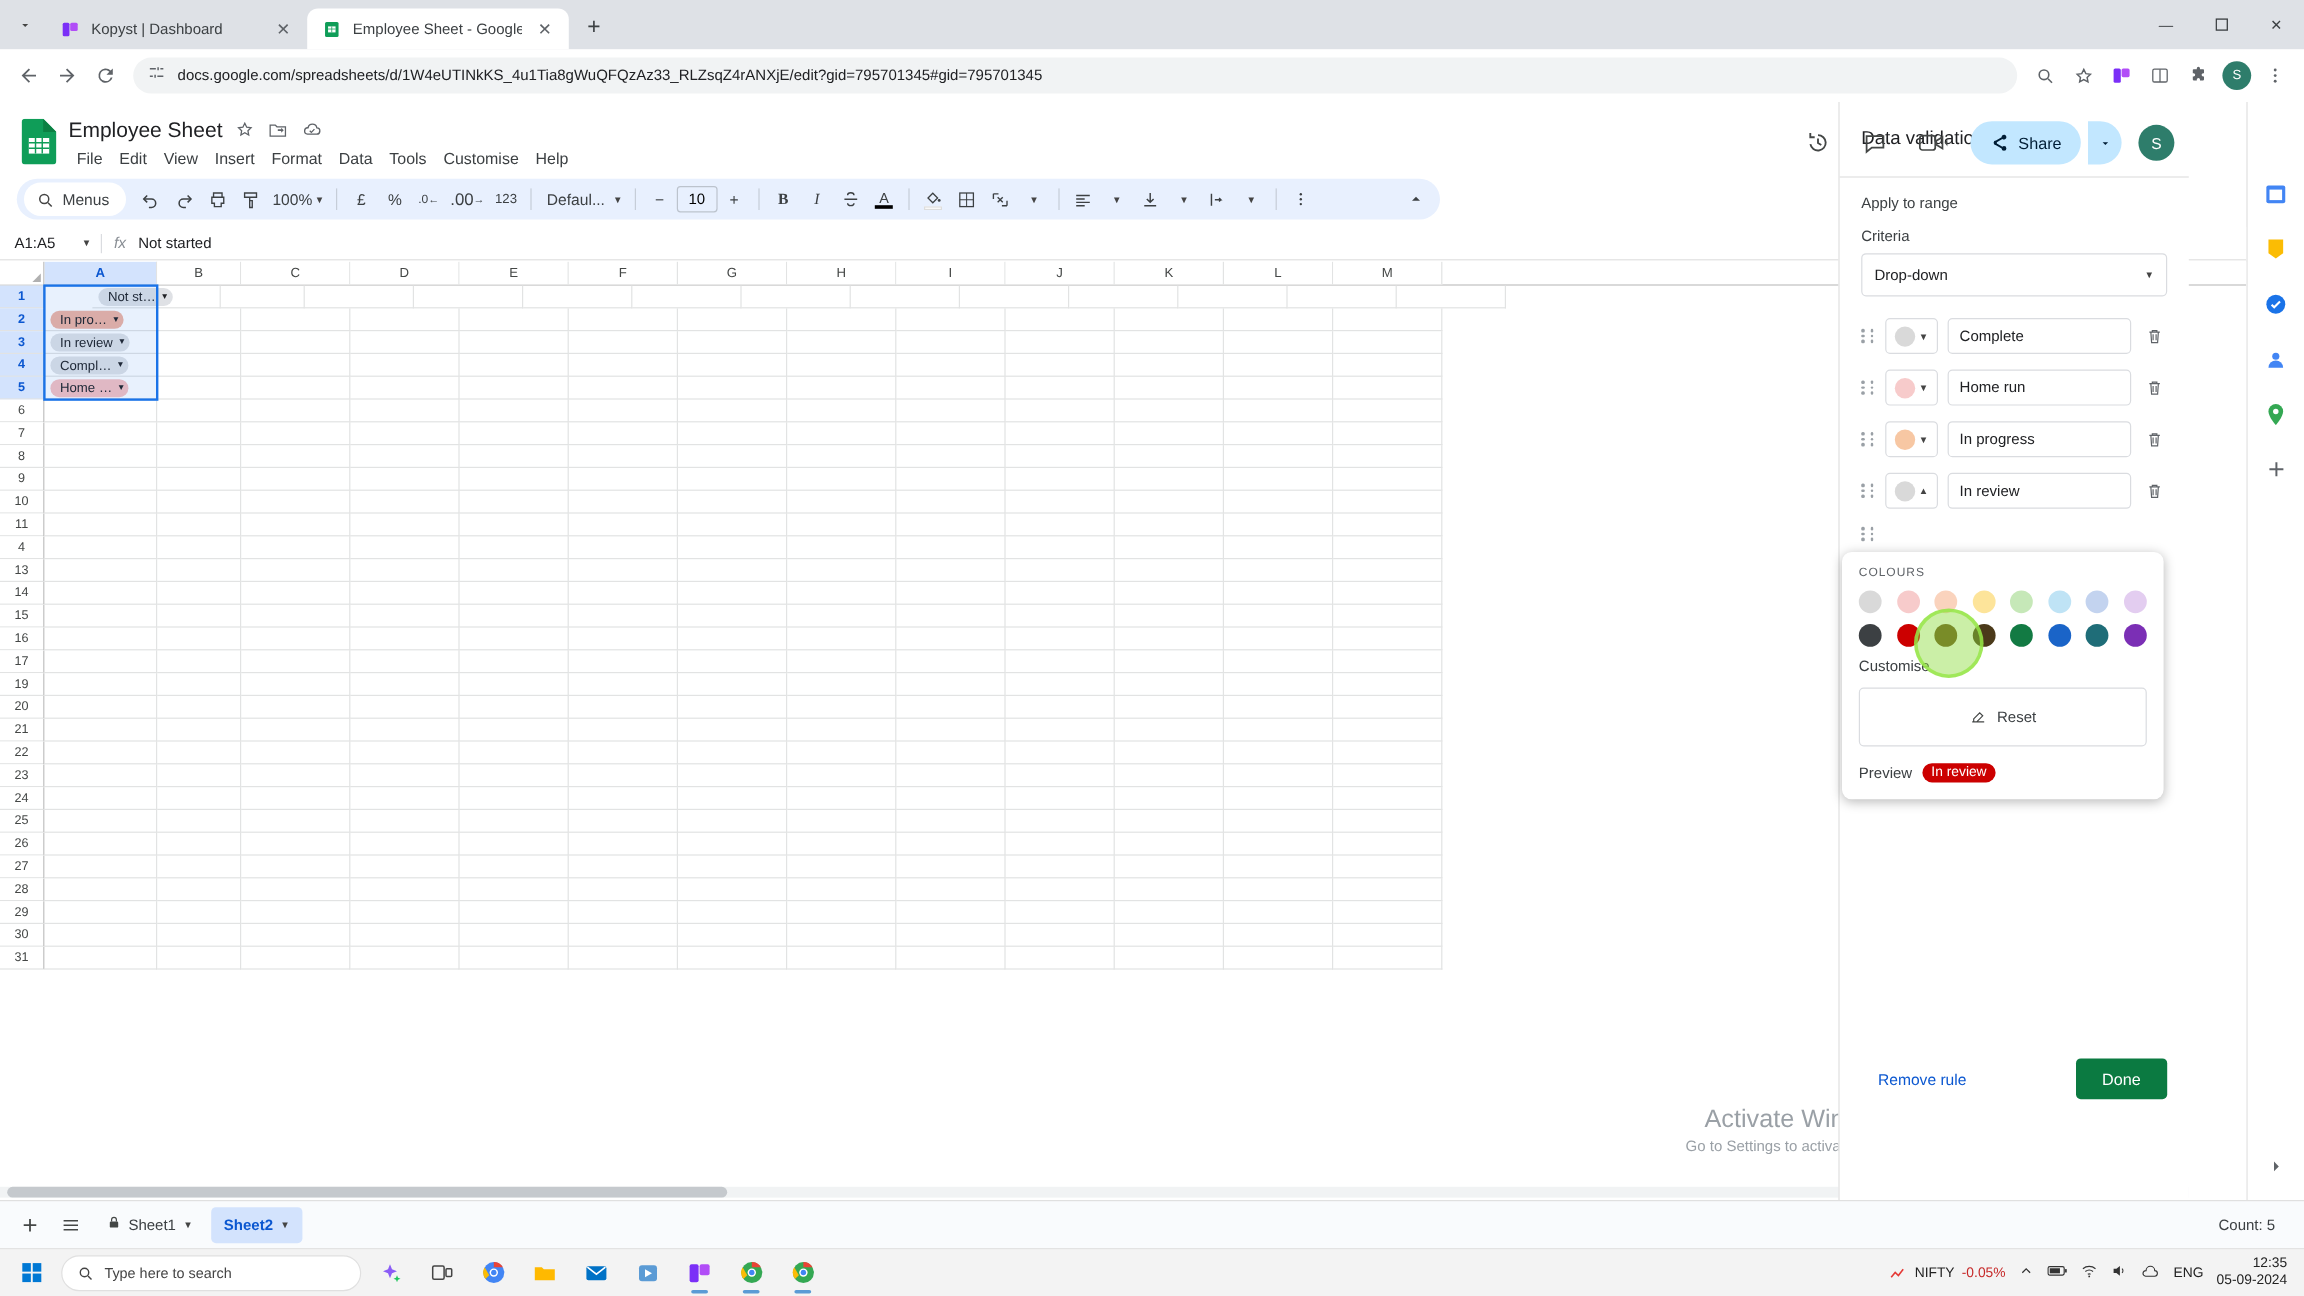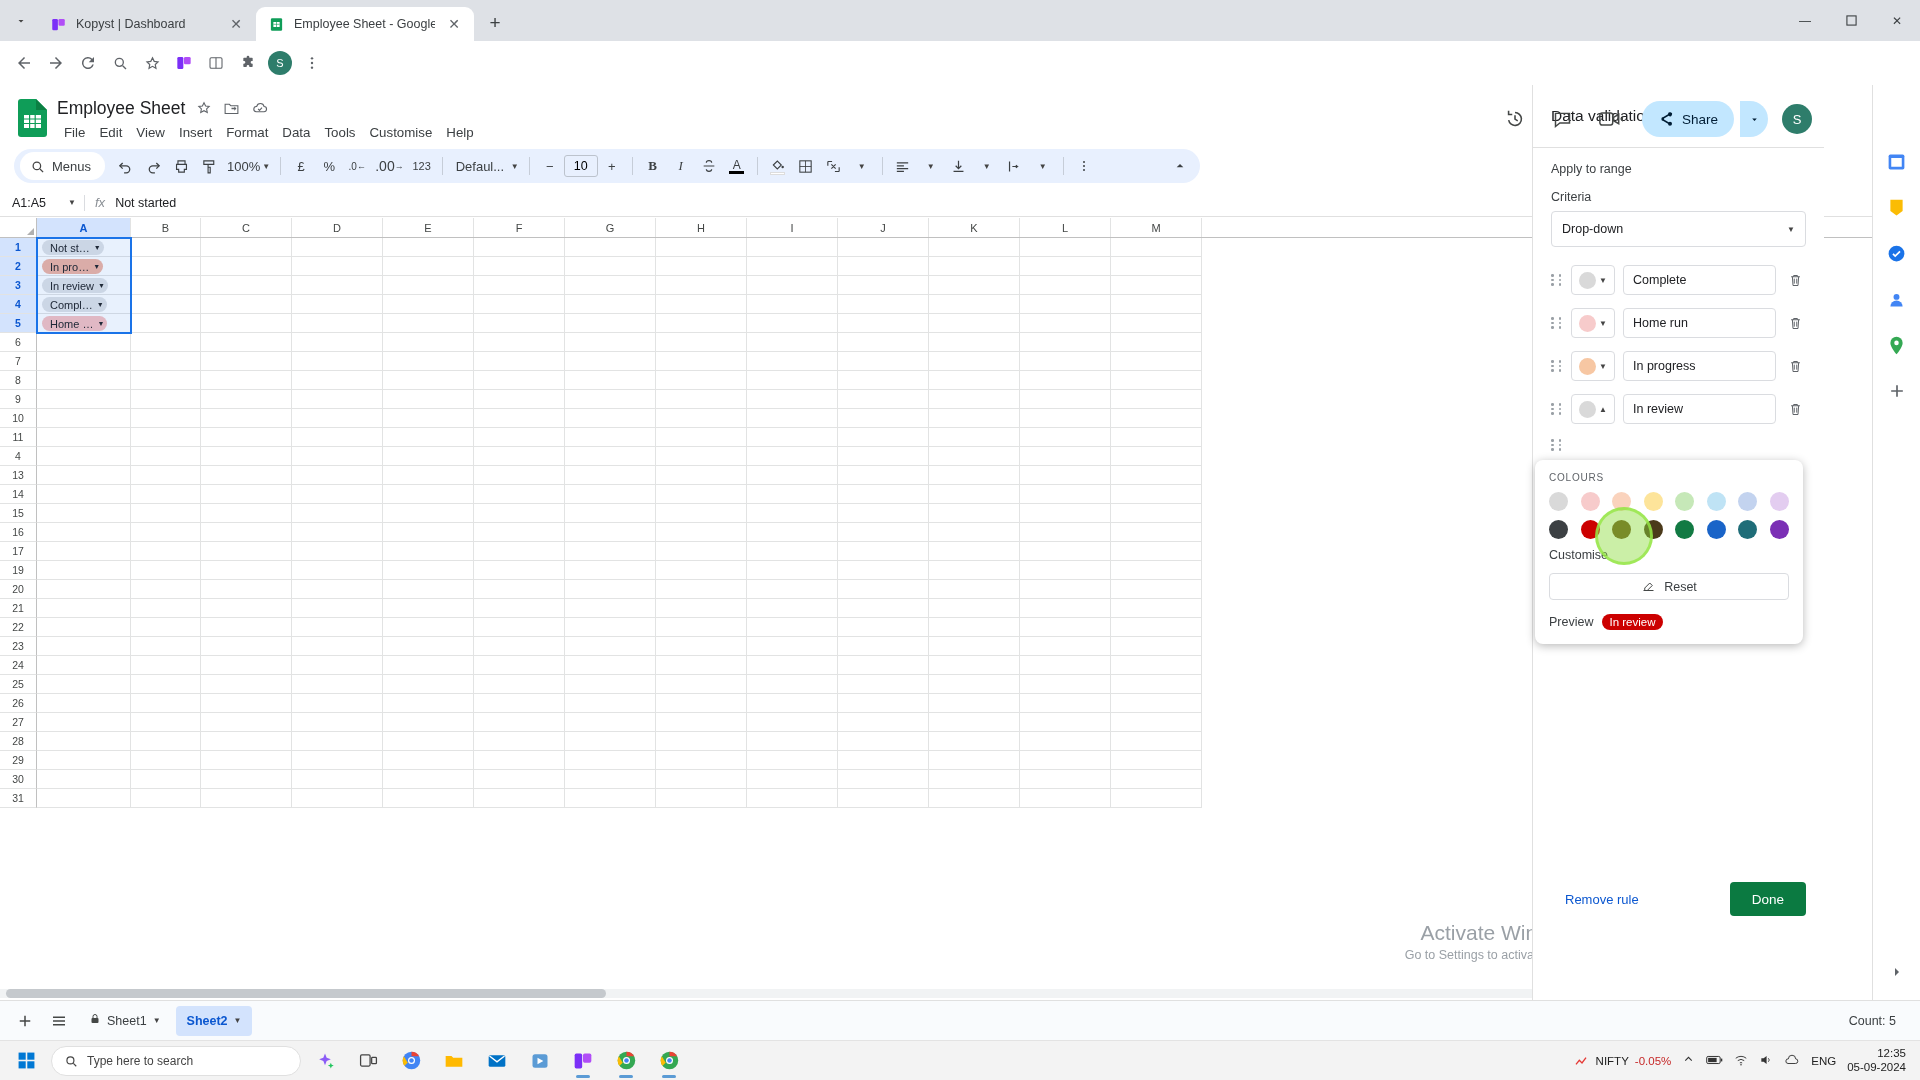--- a/index.html
+++ b/index.html
@@ -101,21 +101,21 @@
   .swatch { width:17px; height:17px; border-radius:50%; }
   .rule-input { flex:1; height:30px; border:1px solid #dadce0; border-radius:4px; display:flex; align-items:center; padding:0 9px; font-size:12.5px; color:#202124; }
   .trash { width:22px; height:22px; display:flex; align-items:center; justify-content:center; color:#5f6368; }
 
   
   .color-pop { position:absolute; left:2px; top:375px; width:268px; background:#fff; border-radius:8px; box-shadow:0 2px 10px rgba(0,0,0,.28); padding:12px 14px 14px; z-index:20; }
   .pop-label { font-size:10px; letter-spacing:.8px; color:#5f6368; margin-bottom:9px; }
   .swatch-row { display:flex; justify-content:space-between; margin-bottom:9px; }
   .sw { width:19px; height:19px; border-radius:50%; }
   .customise { font-size:12.5px; color:#3c4043; margin:5px 0 11px; }
-  .reset-btn { height:27px; border:1px solid #dadce0; border-radius:4px; display:flex; align-items:center; justify-content:center; gap:8px; font-size:12.5px; color:#3c4043; }
+  .reset-btn { height:49px; border:1px solid #dadce0; border-radius:4px; display:flex; align-items:center; justify-content:center; gap:8px; font-size:12.5px; color:#3c4043; }
   .preview-row { display:flex; align-items:center; gap:9px; margin-top:14px; font-size:12.5px; color:#3c4043; }
   .preview-chip { padding:2px 7px; border-radius:9px; font-size:11.5px; }
 
   .dv-footer { position:absolute; left:18px; right:18px; bottom:84px; display:flex; justify-content:space-between; }
   .btn-text { height:34px; padding:0 14px; border-radius:4px; display:flex; align-items:center; font-size:13px; color:#0b57d0; }
   .btn-primary { height:34px; padding:0 22px; border-radius:4px; background:#0b7a41; color:#fff; font-size:13.5px; display:flex; align-items:center; }
 
   .cursor-ring { position:absolute; width:58px; height:58px; border-radius:50%; background:rgba(140,220,60,.45); border:3px solid rgba(150,230,70,.8); pointer-events:none; z-index:40; }
 
   .wm { position:absolute; z-index:3; color:#9aa0a6; text-align:center; pointer-events:none; }
@@ -201,20 +201,28 @@
     <svg width="18" height="18" viewBox="0 0 24 24">
         <path fill="currentColor" d="M4 11h12.2l-5.6-5.6L12 4l8 8-8 8-1.4-1.4 5.6-5.6H4z"></path>
       </svg>
   </div>
   <div class="nav-ico">
     <svg width="18" height="18" viewBox="0 0 24 24">
         <path fill="currentColor" d="M17.65 6.35A8 8 0 1 0 19.73 14h-2.1A6 6 0 1 1 12 6c1.66 0 3.14.69 4.22 1.78L13 11h7V4z"></path>
       </svg>
   </div>
 
+  <div class="omnibox">
+    <span>
+      <svg width="15" height="15" viewBox="0 0 24 24">
+          <path fill="#5f6368" d="M3 6h8v2H3zM13 5h2v4h-2zM17 6h4v2h-4zM3 16h4v2H3zM9 15h2v4H9zM13 16h8v2h-8z"></path>
+        </svg>
+    </span>
+    <span class="url">docs.google.com/spreadsheets/d/1W4eUTINkKS_4u1Tia8gWuQFQzAz33_RLZsqZ4rANXjE/edit?gid=795701345#gid=795701345</span>
+  </div>
 
   <div class="omni-right">
     <div class="nav-ico">
       <svg width="16" height="16" viewBox="0 0 24 24">
           <circle cx="11" cy="11" r="6" fill="none" stroke="currentColor" stroke-width="2"></circle>
           <path d="M16 16l5 5" stroke="currentColor" stroke-width="2"></path>
         </svg>
     </div>
     <div class="nav-ico">
       <svg width="17" height="17" viewBox="0 0 24 24">
@@ -484,21 +492,21 @@
           <div class="ch" style="width: 91px;">H</div>
           <div class="ch" style="width: 91px;">I</div>
           <div class="ch" style="width: 91px;">J</div>
           <div class="ch" style="width: 91px;">K</div>
           <div class="ch" style="width: 91px;">L</div>
           <div class="ch" style="width: 91px;">M</div>
         </div>
       <div class="rows" id="rows">
           <div class="row">
             <div class="rh sel">1</div>
-            <div class="cell" style="width: 94px;">
+            <div class="cell" style="width: 107px; margin-left: 40px;">
               <span class="chip" style="background: rgb(223, 225, 229);">
                 <span class="lbl">Not st…</span>
                 <span class="cv">▼</span>
               </span>
             </div>
             <div class="cell" style="width: 70px;"></div>
             <div class="cell" style="width: 91px;"></div>
             <div class="cell" style="width: 91px;"></div>
             <div class="cell" style="width: 91px;"></div>
             <div class="cell" style="width: 91px;"></div>

